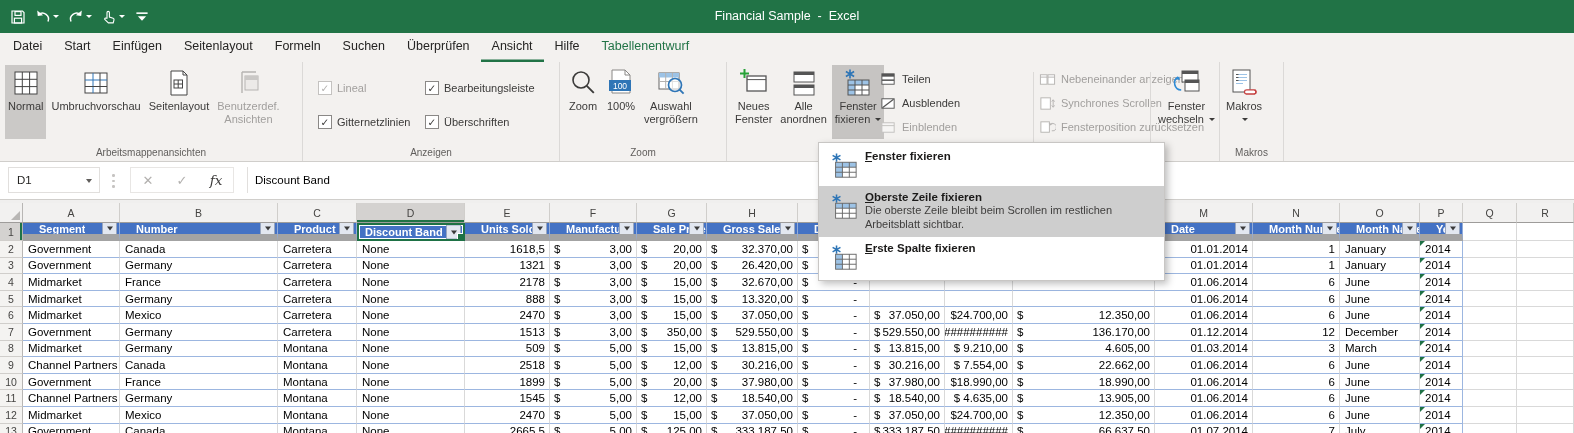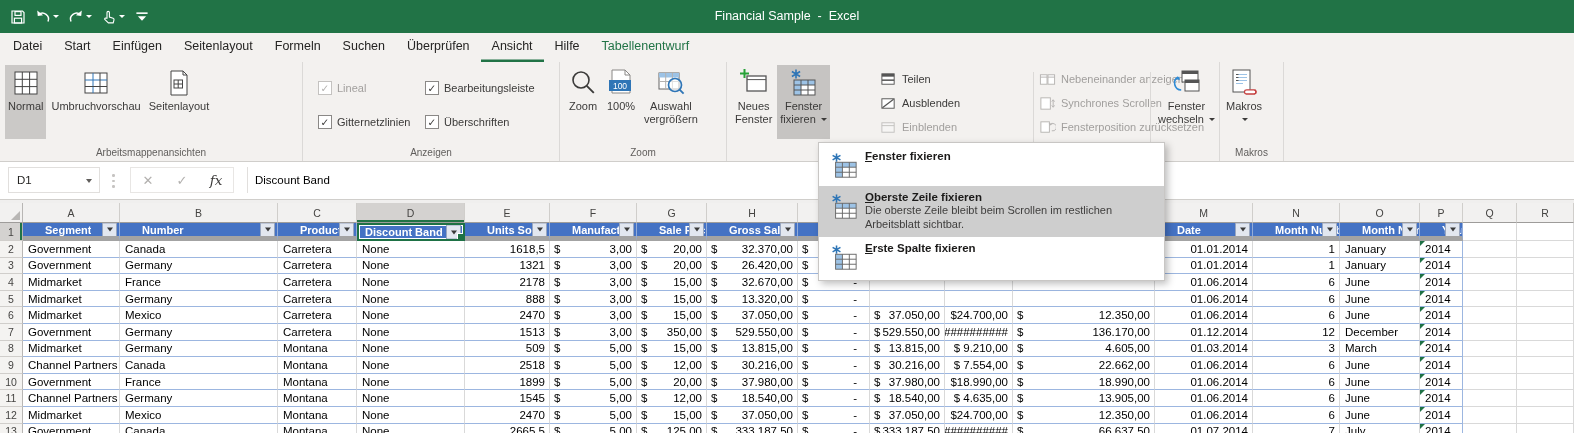--- a/index.html
+++ b/index.html
@@ -96,22 +96,22 @@
   .cell,.th{box-sizing:border-box;overflow:hidden;white-space:nowrap;position:relative;flex:0 0 auto;}
   .cell{border-right:1px solid #d9d9d9;border-bottom:1px solid #9cb6e0;font-size:11.5px;color:#000;
         display:flex;align-items:center;background:#fff;}
   .cell.outside{border-bottom-color:#d9d9d9;}
   .cell.c-P{border-right-color:#9cb6e0;}
   .t-text{padding-left:5px;} 
   .t-num{justify-content:flex-end;padding-right:4px;}
   .t-acct{justify-content:space-between;padding:0 4px;}
   .t-acct .val.dash{margin-right:8px;}
   .flag{position:absolute;left:0;top:0;width:0;height:0;border-top:5px solid #1e7145;border-right:5px solid transparent;}
-  .th{background:#4472c4;border-right:1px solid #93acd9;border-bottom:5px solid #a3a3a3;color:#fff;
-      font-weight:bold;font-size:11px;display:flex;align-items:center;padding-left:22px;}
+  .th{background:#4472c4;border-right:1px solid #93acd9;border-bottom:7px solid #a3a3a3;color:#fff;
+      font-weight:bold;font-size:11px;display:flex;align-items:center;padding-left:16px;}
   .th .thlbl{overflow:hidden;white-space:nowrap;}
   .flt{position:absolute;right:2px;top:50%;transform:translateY(-50%);width:15px;height:15px;
        background:#e2e7f0;border:1px solid #98a6c0;box-sizing:border-box;display:flex;align-items:center;justify-content:center;}
   .flt::after{content:"";width:0;height:0;border-left:3.5px solid transparent;border-right:3.5px solid transparent;
        border-top:4.5px solid #3a3a3a;}
   .th.selth{border:2px solid #1e7145;box-shadow:inset 0 0 0 1px #fff;padding-left:6px;}
   .th.selth::after{content:"";position:absolute;right:0;bottom:0;width:5px;height:5px;background:#1e7145;
        border-top:1px solid #fff;border-left:1px solid #fff;}
   .cell.empty{border-bottom:1px solid #d9d9d9;}
 
@@ -218,20 +218,30 @@
             <span class="ic">
               <svg viewBox="0 0 30 30">
                 <path d="M7 3h12l4 4v20H7z" fill="#fff" stroke="#444"></path>
                 <path d="M19 3v4h4" fill="none" stroke="#444"></path>
                 <rect x="10" y="12" width="8.5" height="8" fill="#fff" stroke="#444"></rect>
                 <path d="M10 16h8.5M14.2 12v8" stroke="#444"></path>
               </svg>
             </span>
             <div class="lbl">Seitenlayout</div>
           </div>
+          <div class="big-btn dis">
+            <span class="ic">
+              <svg viewBox="0 0 30 30">
+                <path d="M9 4h14M9 4v21" stroke="#b6b4b2" stroke-width="1.4" fill="none"></path>
+                <rect x="12" y="8" width="13" height="14" fill="#eceae8" stroke="#b6b4b2"></rect>
+                <rect x="12" y="8" width="13" height="4" fill="#cac8c6"></rect>
+              </svg>
+            </span>
+            <div class="lbl">Benutzerdef.<br>Ansichten</div>
+          </div>
         </div>
       <div class="grp-label">Arbeitsmappenansichten</div>
     </div>
     <div class="grp g2">
       <div class="cbgrid">
           <div class="cbi dis">
             <span class="cbx">✓</span>
             <span>Lineal</span>
           </div>
           <div class="cbi">
@@ -290,20 +300,31 @@
       <div class="grp-body">
           <div class="big-btn">
             <span class="ic">
               <svg viewBox="0 0 30 30">
                 <rect x="8" y="8" width="19" height="15" fill="#fff" stroke="#555" stroke-width="1.3"></rect>
                 <path d="M8 11.6h19" stroke="#555"></path>
                 <path d="M5.5 1v9M1 5.5h9" stroke="#28a138" stroke-width="2"></path>
               </svg>
             </span>
             <div class="lbl">Neues<br>Fenster</div>
+          </div>
+          <div class="big-btn">
+            <span class="ic">
+              <svg viewBox="0 0 30 30">
+                <rect x="5" y="4" width="20" height="10" fill="#fff" stroke="#555"></rect>
+                <rect x="5" y="4" width="20" height="3" fill="#555"></rect>
+                <rect x="5" y="17" width="20" height="10" fill="#fff" stroke="#555"></rect>
+                <rect x="5" y="17" width="20" height="3" fill="#555"></rect>
+              </svg>
+            </span>
+            <div class="lbl">Alle<br>anordnen</div>
           </div>
           <div class="big-btn open">
             <span class="ic">
               <svg viewBox="0 0 30 30">
                 <path d="M7 1.5v9M2.9 3.5l8.2 5M11.1 3.5l-8.2 5" stroke="#2e75b6" stroke-width="1.6" fill="none"></path>
                 <rect x="5" y="12" width="21" height="15" fill="#fff"></rect>
                 <rect x="5" y="12" width="21" height="5" fill="#9dc3e6"></rect>
                 <rect x="5" y="17" width="7" height="10" fill="#9dc3e6"></rect>
                 <g stroke="#555" fill="none">
                   <rect x="5" y="12" width="21" height="15"></rect>

